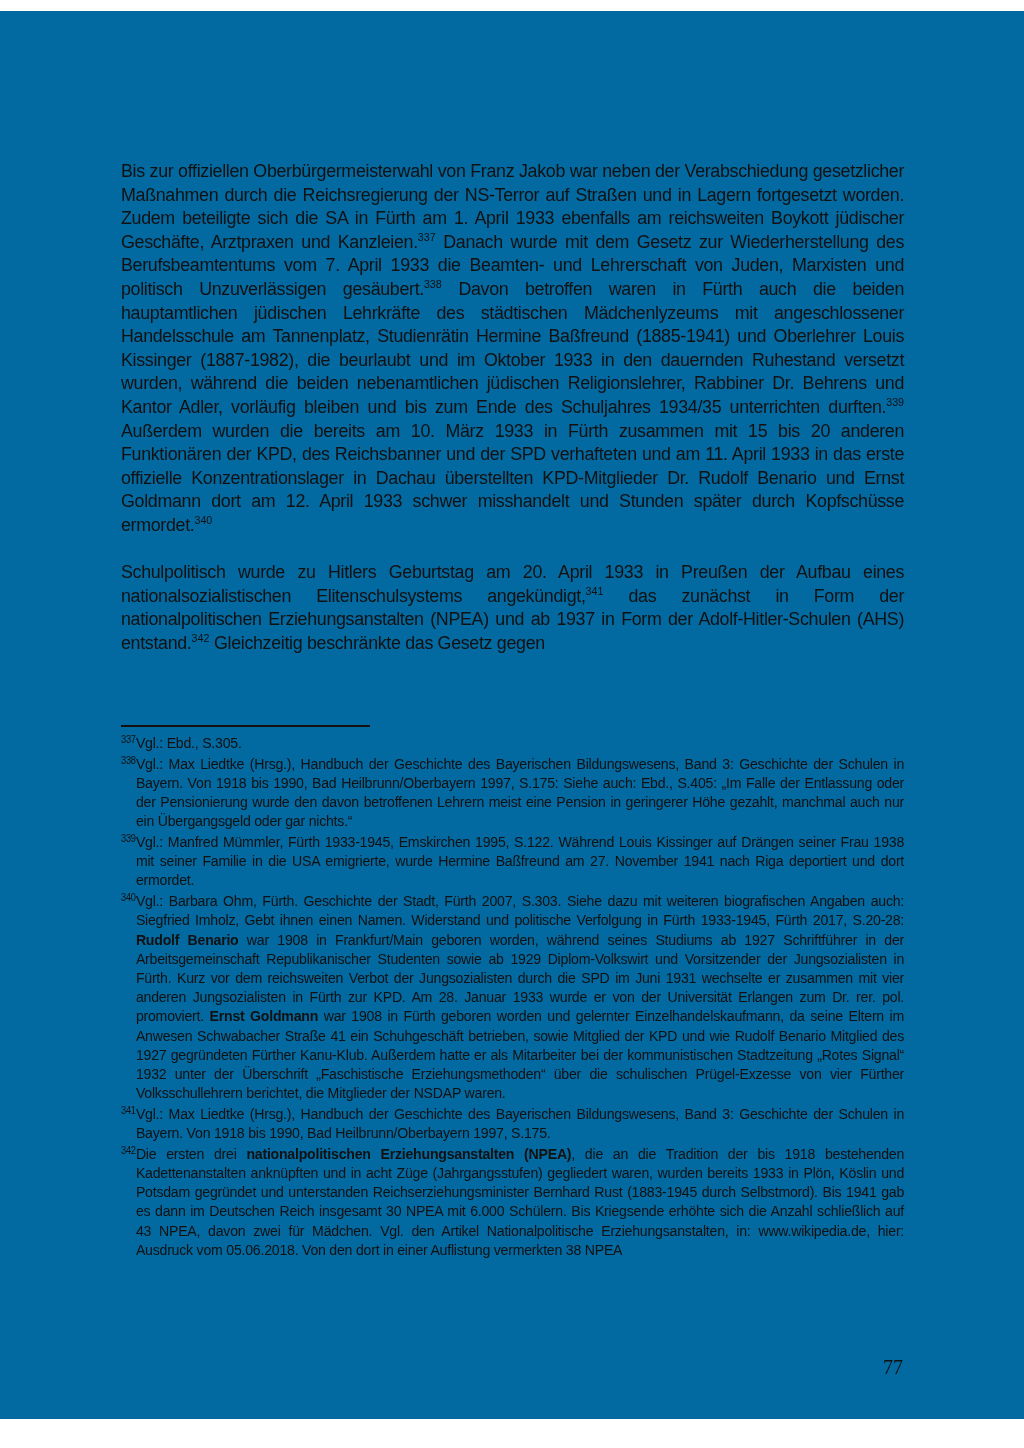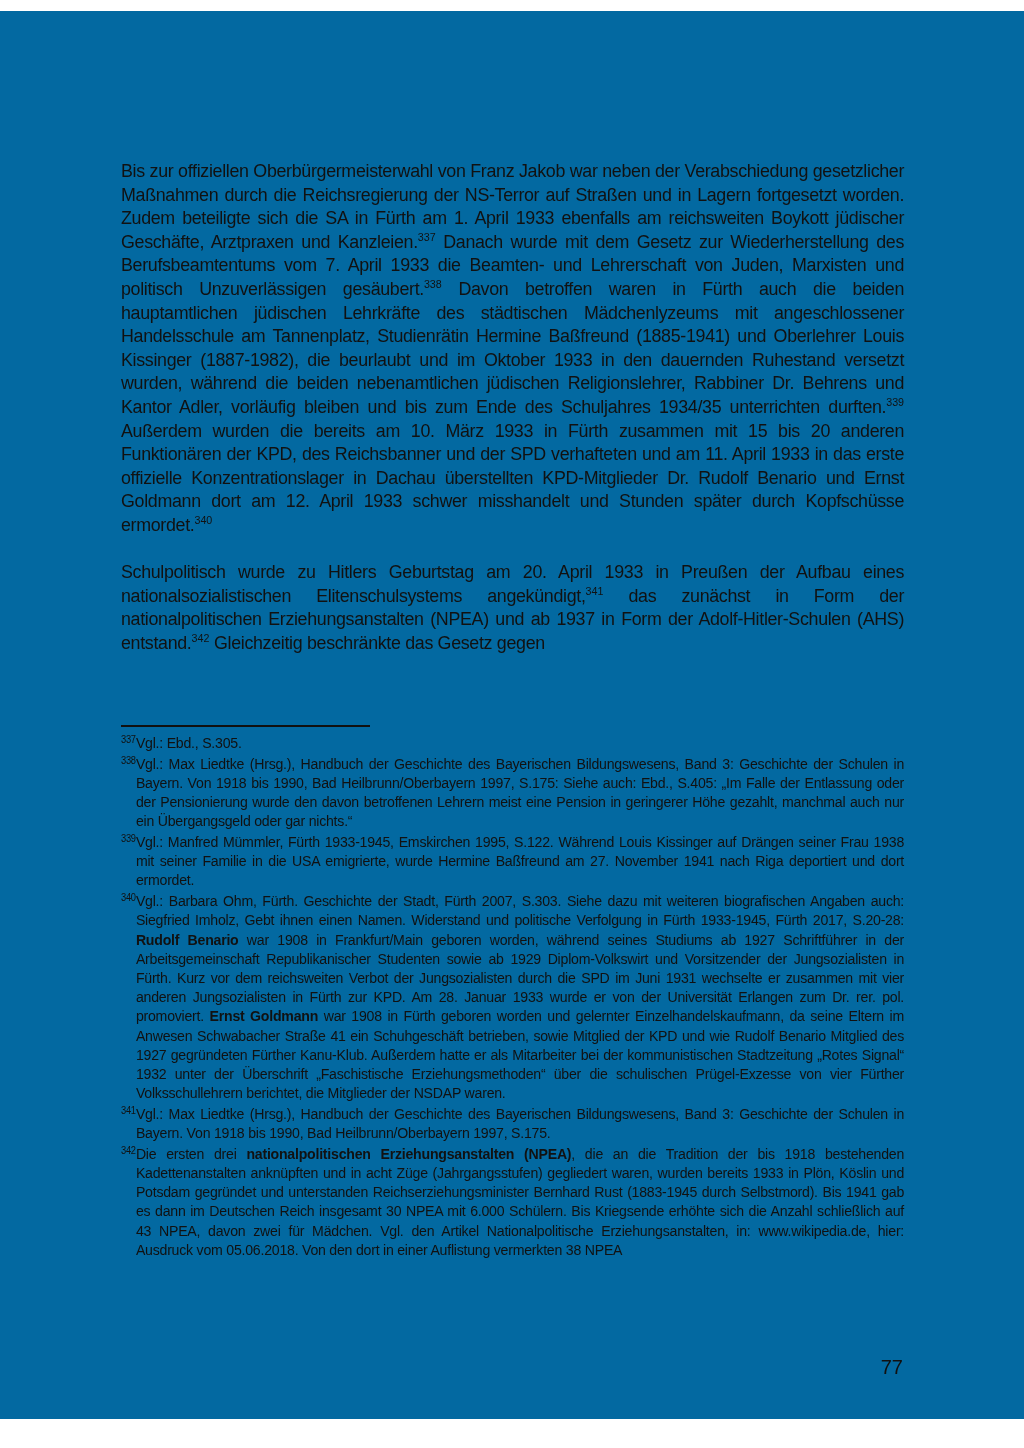--- a/index.html
+++ b/index.html
@@ -19,21 +19,21 @@
     position: absolute; left: 121px; top: 722px; width: 842px;
     font-family: "Liberation Sans", sans-serif; font-size: 15.2px; line-height: 19.2px;
     text-align: justify; letter-spacing: -0.25px;
     transform: scaleX(0.93); transform-origin: left top;
   }
   .fn { position: relative; padding-left: 16px; margin: 0 0 1.5px 0; }
   .fn-num { position: absolute; left: 0; top: 0; font-size: 10px; line-height: 14px; letter-spacing: -0.3px; }
   .fn-text b { font-weight: bold; }
   .page-number {
     position: absolute; right: 121px; top: 1344px;
-    font-family: Liberation Sans, sans-serif; font-size: 20px; line-height: 24px; color: #111;
+    font-family: Liberation Serif, serif; font-size: 20px; line-height: 24px; color: #111;
   }
 </style>
 </head>
 <body>
 
 <div class="page">
   <div class="main-text">
     <p><span>Bis zur offiziellen Oberbürgermeisterwahl von Franz Jakob war neben der Verabschiedung gesetzlicher Maßnahmen durch die Reichsregierung der NS-Terror auf Straßen und in Lagern fortgesetzt worden. Zudem beteiligte sich die SA in Fürth am 1. April 1933 ebenfalls am reichsweiten Boykott jüdischer Geschäfte, Arztpraxen und Kanzleien.</span><sup class="fn-ref">337</sup><span> Danach wurde mit dem Gesetz zur Wiederherstellung des Berufsbeamtentums vom 7. April 1933 die Beamten- und Lehrerschaft von Juden, Marxisten und politisch Unzuverlässigen gesäubert.</span><sup class="fn-ref">338</sup><span> Davon betroffen waren in Fürth auch die beiden hauptamtlichen jüdischen Lehrkräfte des städtischen Mädchenlyzeums mit angeschlossener Handelsschule am Tannenplatz, Studienrätin Hermine Baßfreund (1885-1941) und Oberlehrer Louis Kissinger (1887-1982), die beurlaubt und im Oktober 1933 in den dauernden Ruhestand versetzt wurden, während die beiden nebenamtlichen jüdischen Religionslehrer, Rabbiner Dr. Behrens und Kantor Adler, vorläufig bleiben und bis zum Ende des Schuljahres 1934/35 unterrichten durften.</span><sup class="fn-ref">339</sup><span> Außerdem wurden die bereits am 10. März 1933 in Fürth zusammen mit 15 bis 20 anderen Funktionären der KPD, des Reichsbanner und der SPD verhafteten und am 11. April 1933 in das erste offizielle Konzentrationslager in Dachau überstellten KPD-Mitglieder Dr. Rudolf Benario und Ernst Goldmann dort am 12. April 1933 schwer misshandelt und Stunden später durch Kopfschüsse ermordet.</span><sup class="fn-ref">340</sup></p>
     <p><span>Schulpolitisch wurde zu Hitlers Geburtstag am 20. April 1933 in Preußen der Aufbau eines nationalsozialistischen Elitenschulsystems angekündigt,</span><sup class="fn-ref">341</sup><span> das zunächst in Form der nationalpolitischen Erziehungsanstalten (NPEA) und ab 1937 in Form der Adolf-Hitler-Schulen (AHS) entstand.</span><sup class="fn-ref">342</sup><span> Gleichzeitig beschränkte das Gesetz gegen</span></p>
   </div>

